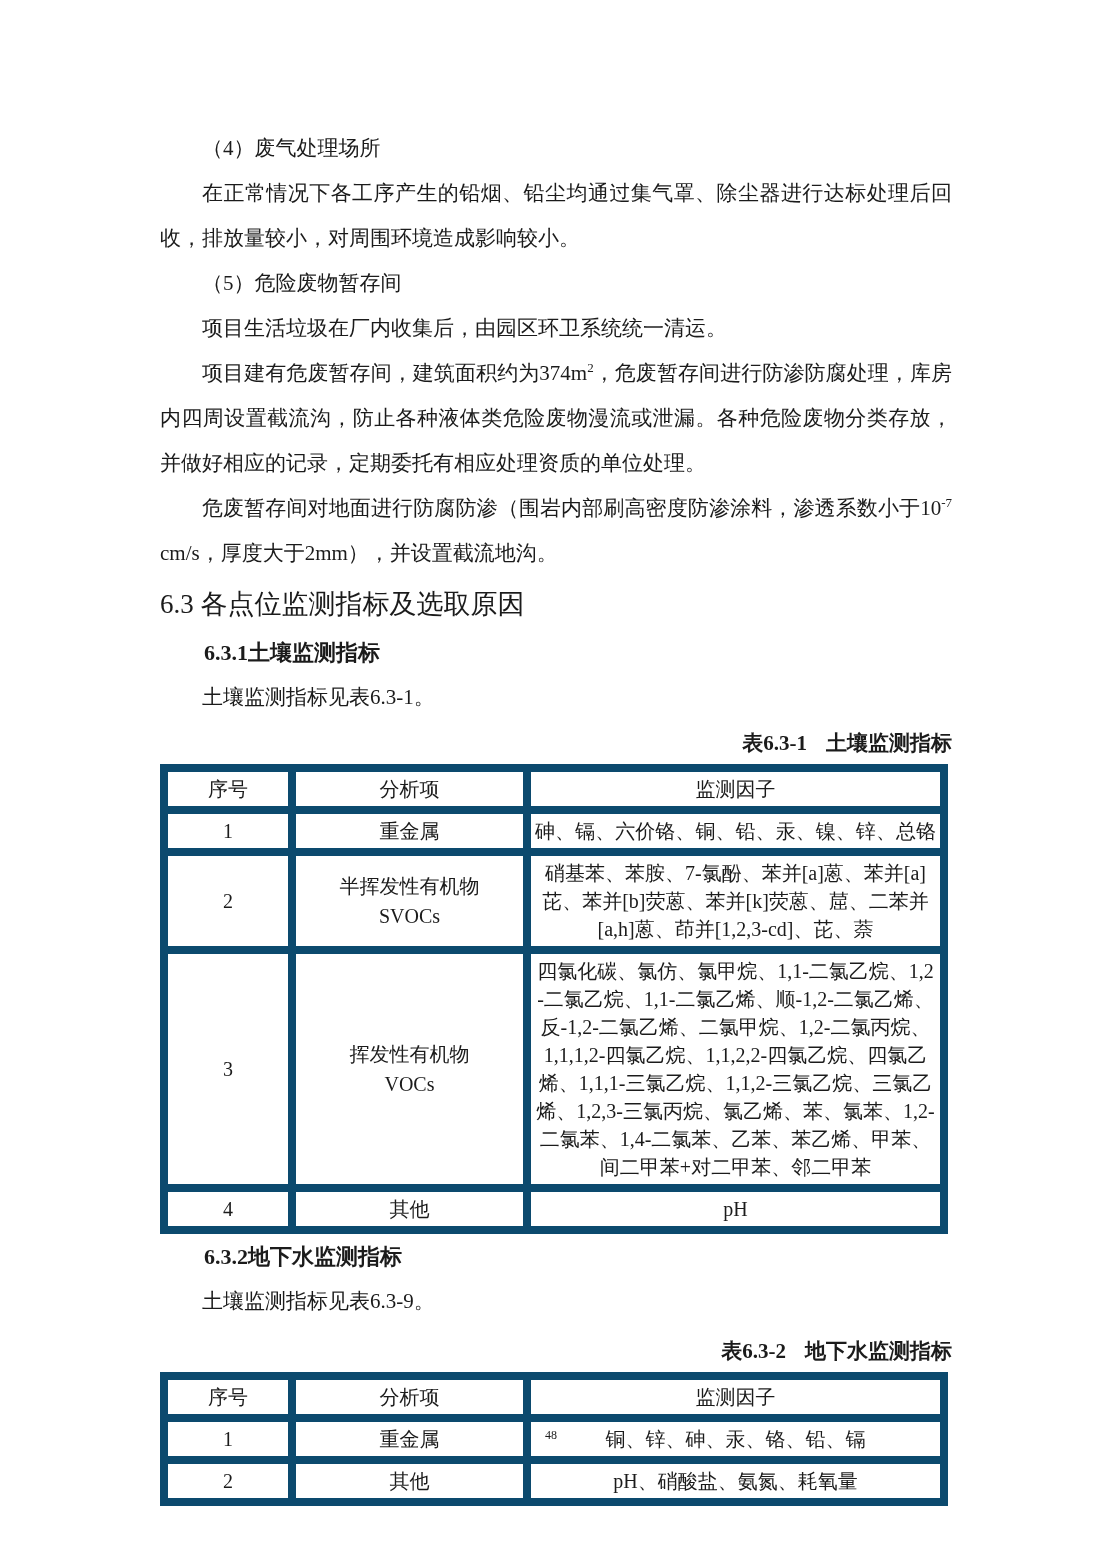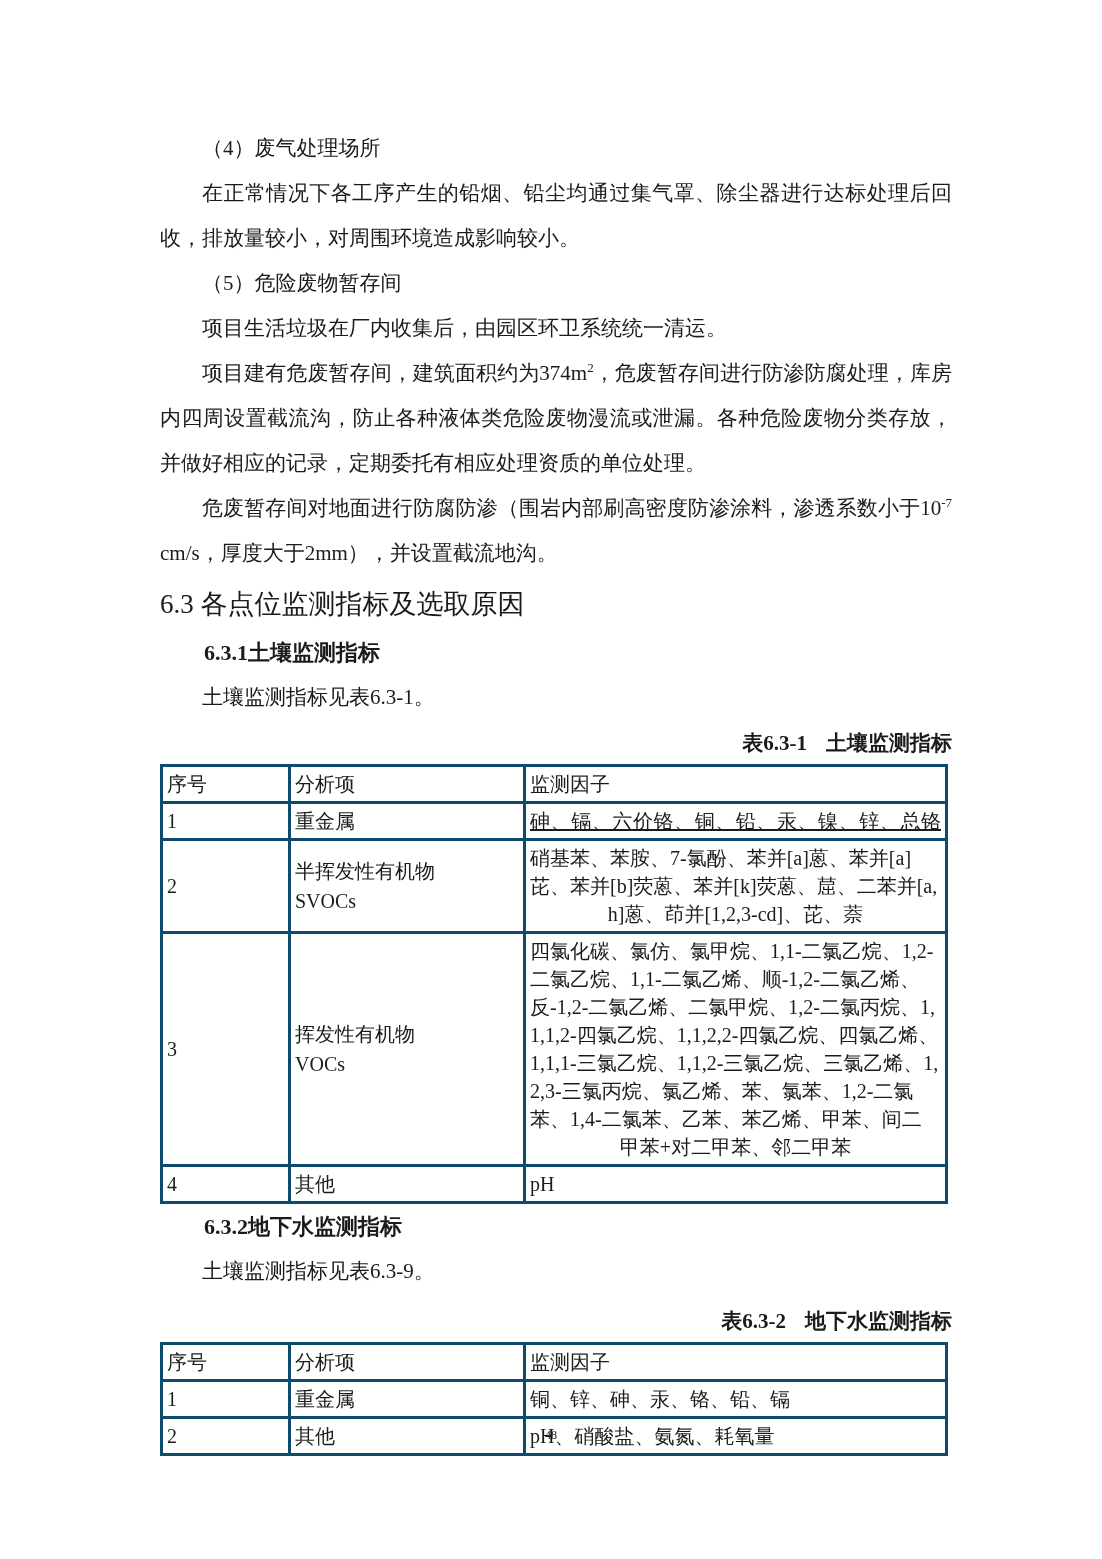--- a/index.html
+++ b/index.html
@@ -31,30 +31,30 @@
   .tbl-caption {
     margin:6px 0 4px 0; font-size:21px; line-height:34px;
     font-weight:bold; text-align:right;
   }
   .tbl-caption .cap-label { margin-right:0.9em; }
   table.doc-table {
     border-collapse:collapse; width:788px; table-layout:fixed;
     margin:0;
   }
   table.doc-table td, table.doc-table th {
-    border:3px solid #0c4a6e;
+    border:8px solid #0c4a6e;
     font-size:20px; line-height:28px; font-weight:normal;
-    padding:3px 4px; text-align:left; vertical-align:middle;
+    padding:3px 4px; text-align:center; vertical-align:middle;
     word-break:break-all;
   }
   td.cell-justify {
     text-align:justify; text-align-last:center; padding:3px 8px;
   }
   td.cell-stretch {
-    text-align:justify; text-align-last:justify; padding:3px 6px;text-decoration:underline;
+    text-align:justify; text-align-last:justify; padding:3px 6px;
   }
   .two-line div { line-height:30px; }
   .page-number {
     position:absolute; top:1428px; left:0; width:1102px;
     text-align:center; font-size:12px; color:#1b1b1b;
   }
 </style>
 </head>
 <body>
 

